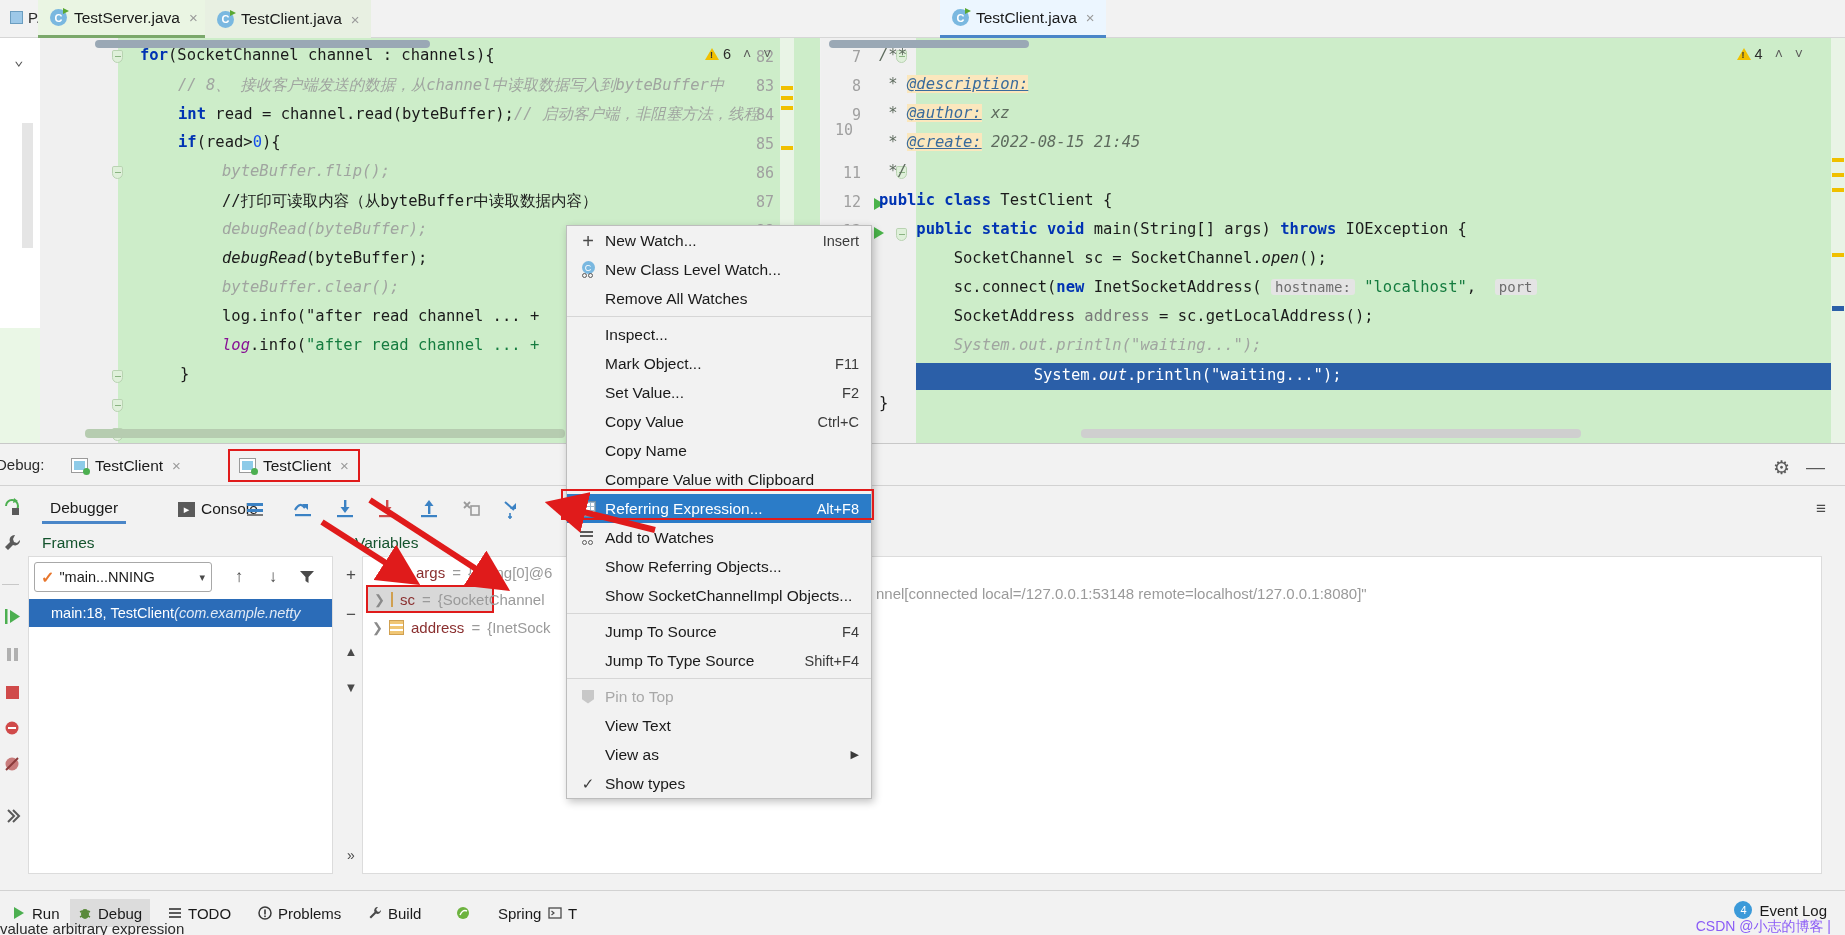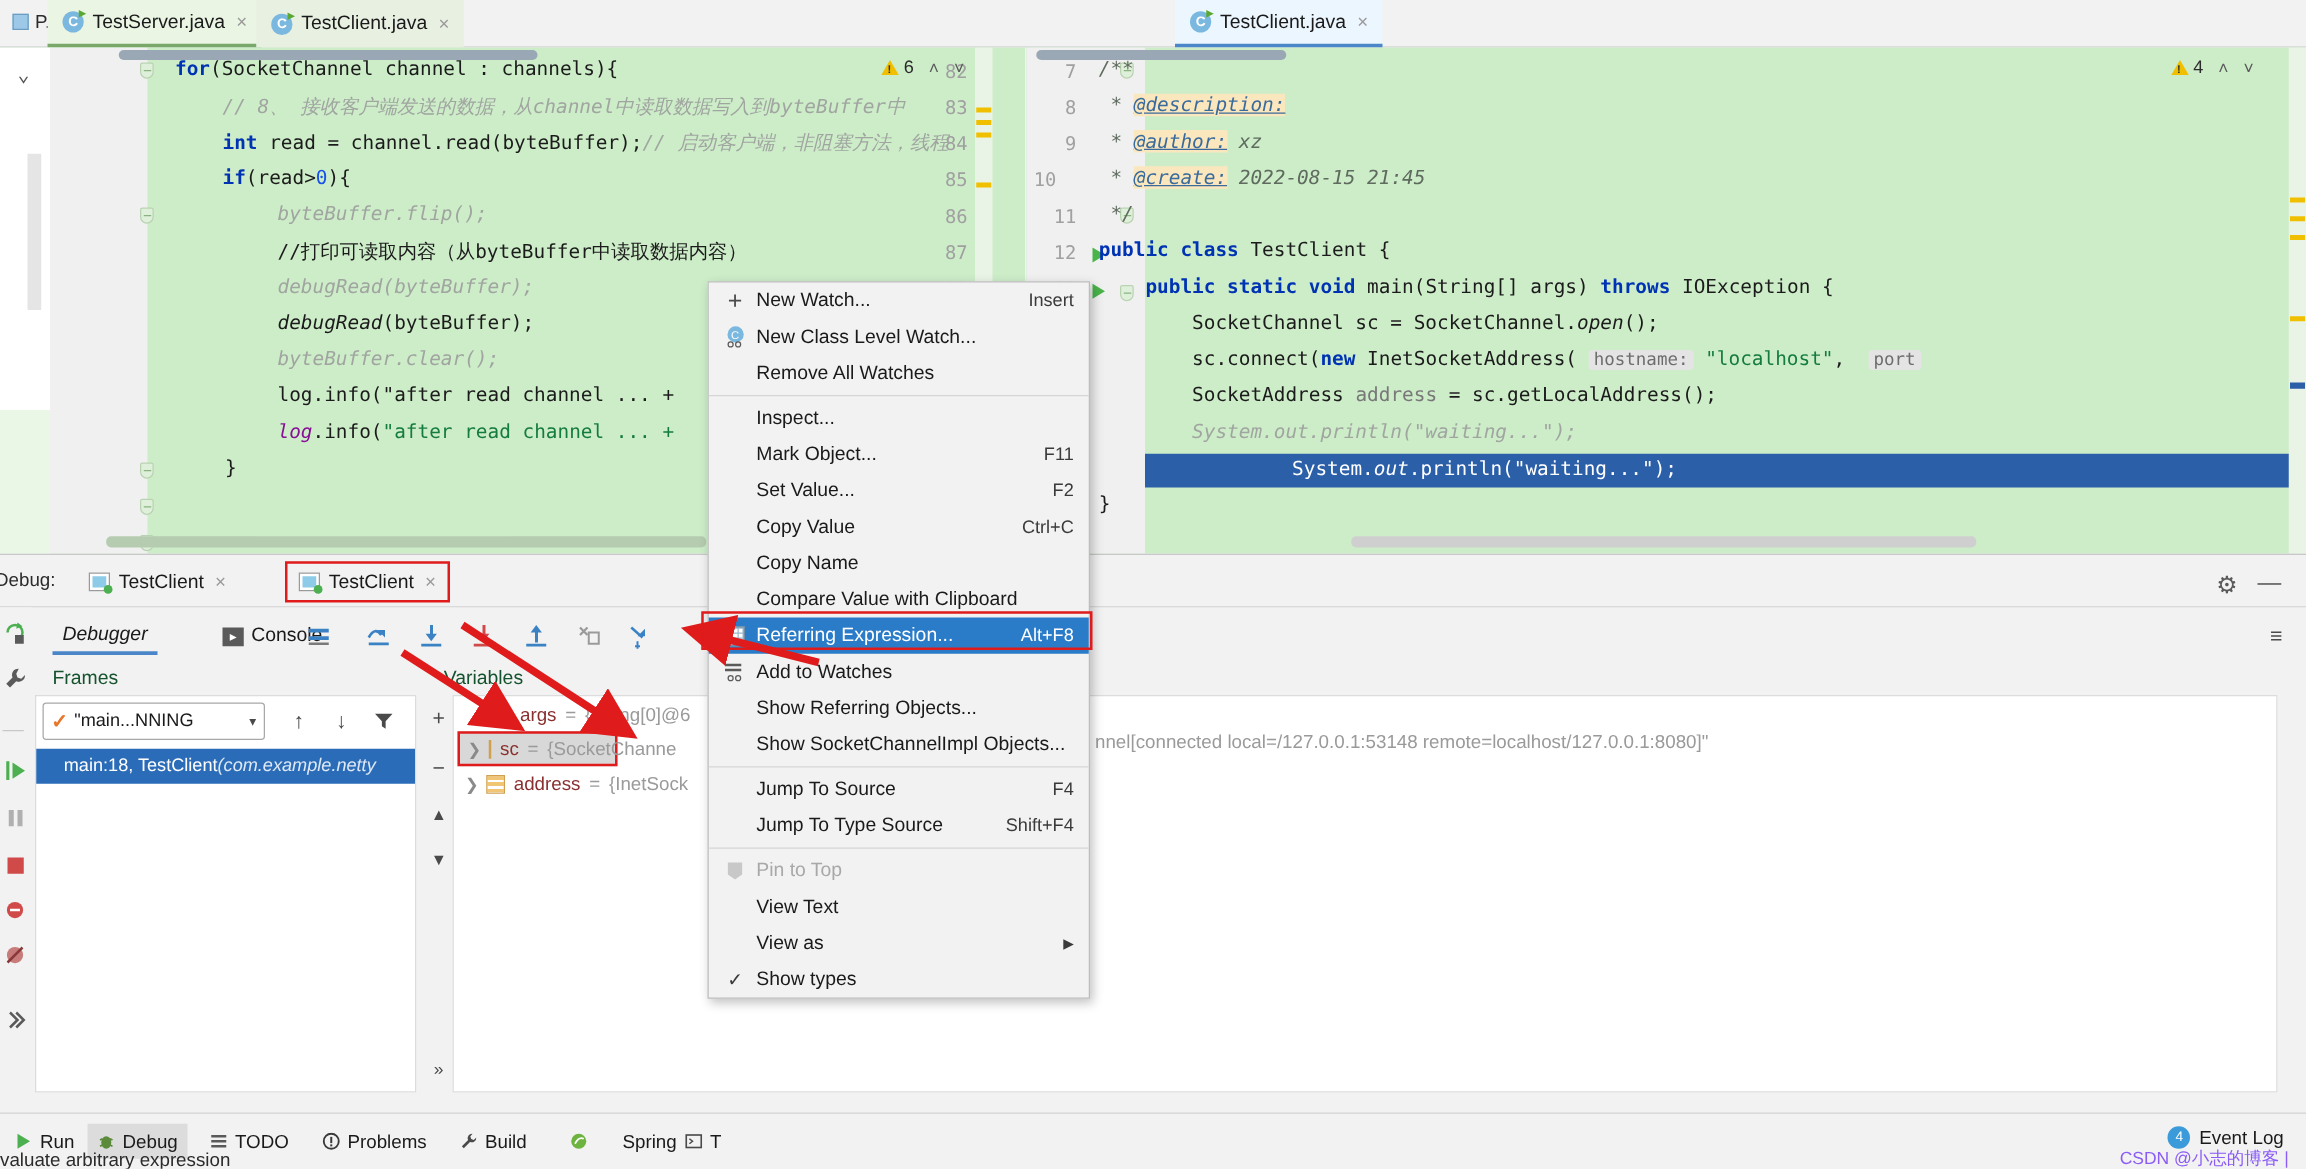--- a/index.html
+++ b/index.html
@@ -108,21 +108,21 @@
   .dbgtab.marked { border:2px solid #e01b1b; }
   .winicon { position:relative; width:17px; height:15px; border:1.5px solid #9a9a9a; background:#fff; }
   .winicon::before{content:"";position:absolute;left:2px;top:2px;right:2px;bottom:2px;background:#8ecbe8;}
   .winicon::after{content:"";position:absolute;right:-3px;bottom:-3px;width:7px;height:7px;border-radius:50%;background:#4caf50;}
 
   .gear { position:absolute; right:55px; top:12px; font-size:19px; color:#5a5a5a; cursor:pointer;}
   .minus { position:absolute; right:20px; top:12px; font-size:19px; color:#5a5a5a; cursor:pointer;}
 
   .dbg-toolbar { position:absolute; left:0; top:42px; width:100%; height:42px; background:#f2f2f2; }
   .stab { position:absolute; top:8px; height:30px; font-size:15.5px; color:#1a1a1a; display:flex; align-items:center; gap:6px; padding:0 8px; }
-  .stab.sel { border-bottom:3px solid #4a86c8;font-style:italic; }
+  .stab.sel { border-bottom:3px solid #4a86c8; }
   .conicon { width:17px; height:15px; background:#5a5a5a; color:#fff; font-size:11px; display:flex; align-items:center; justify-content:center;}
   .tbicon { position:absolute; top:12px; width:22px; height:22px; cursor:pointer; }
 
   .leftrail { position:absolute; left:0; top:42px; width:25px; height:405px; background:#f2f2f2; }
   .railbtn { position:absolute; left:2px; width:21px; height:21px; }
 
   .panelhdr { position:absolute; font-size:15.5px; color:#14532d; }
   .panel { position:absolute; background:#ffffff; border:1px solid #dcdcdc; }
 
   .frame-combo {
@@ -275,21 +275,21 @@
     <div class="hscroll" style="left:85px; bottom:5px; width:480px;"></div>
   </div>
 
   <div class="editor" id="editorR">
     <div class="gutter" style="left:0px; width:95px;"></div>
     <div class="vscrollTop" style="left:8px; top:2px; width:200px;"></div>
 
     <div class="gnum" style="right:auto; left:6px; top:10px; width:34px; text-align:right;">7</div>
     <div class="gnum" style="right:auto; left:6px; top:39px; width:34px; text-align:right;">8</div>
     <div class="gnum" style="right:auto; left:6px; top:68px; width:34px; text-align:right;">9</div>
-    <div class="gnum" style="right:auto; left:6px; top:97px; width:34px; text-align:left;">10</div>
+    <div class="gnum" style="right:auto; left:6px; top:83px; width:34px; text-align:center;">10</div>
     <div class="gnum" style="right:auto; left:6px; top:126px; width:34px; text-align:right;">11</div>
     <div class="gnum" style="right:auto; left:6px; top:155px; width:34px; text-align:right;">12</div>
     <div class="gnum" style="right:auto; left:6px; top:184px; width:34px; text-align:right;">13</div>
 
     <div class="runarrow" style="left:53px; top:160px;"></div>
     <div class="runarrow" style="left:53px; top:189px;"></div>
 
     <div class="fold" style="left:75px; top:12px;"></div>
     <div class="fold" style="left:75px; top:128px;"></div>
     <div class="fold" style="left:75px; top:190px;"></div>
@@ -510,21 +510,21 @@
       <span class="vname">args</span>
       <span class="vval"> = </span>
       <span class="vval">{String[0]@6</span>
     </div>
 
     <div class="varrow hl redbox" style="left:366px; top:141px; width:128px; height:28px; padding-left:6px;">
       <span class="arr">❯</span>
       <span class="objicon"></span>
       <span class="vname">sc</span>
       <span class="vval"> = </span>
-      <span class="vval">{SocketChanne</span>
+      <span class="vval">{SocketChannel</span>
     </div>
 
     <div class="varrow" style="left:372px; top:170px; height:26px;">
       <span class="arr">❯</span>
       <span class="objicon"></span>
       <span class="vname">address</span>
       <span class="vval"> = </span>
       <span class="vval">{InetSock</span>
     </div>
 

